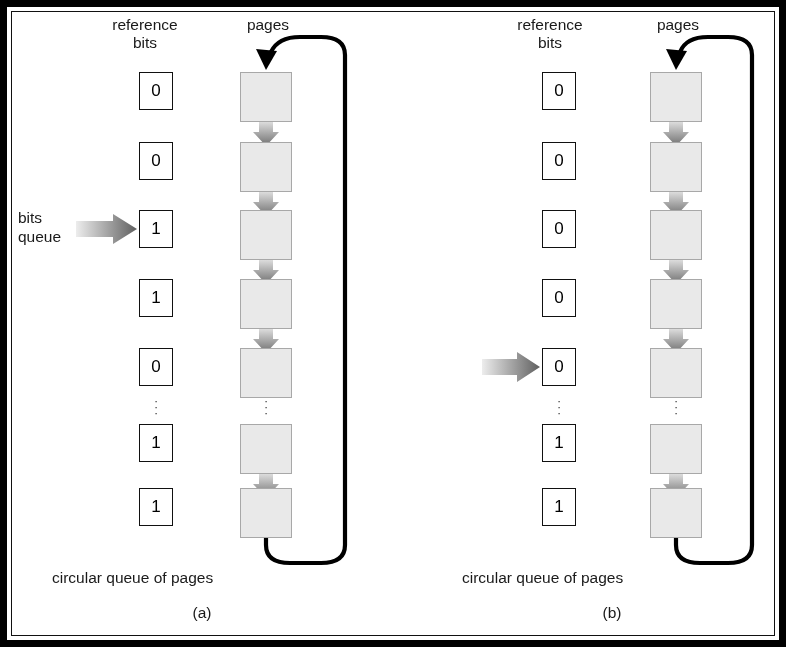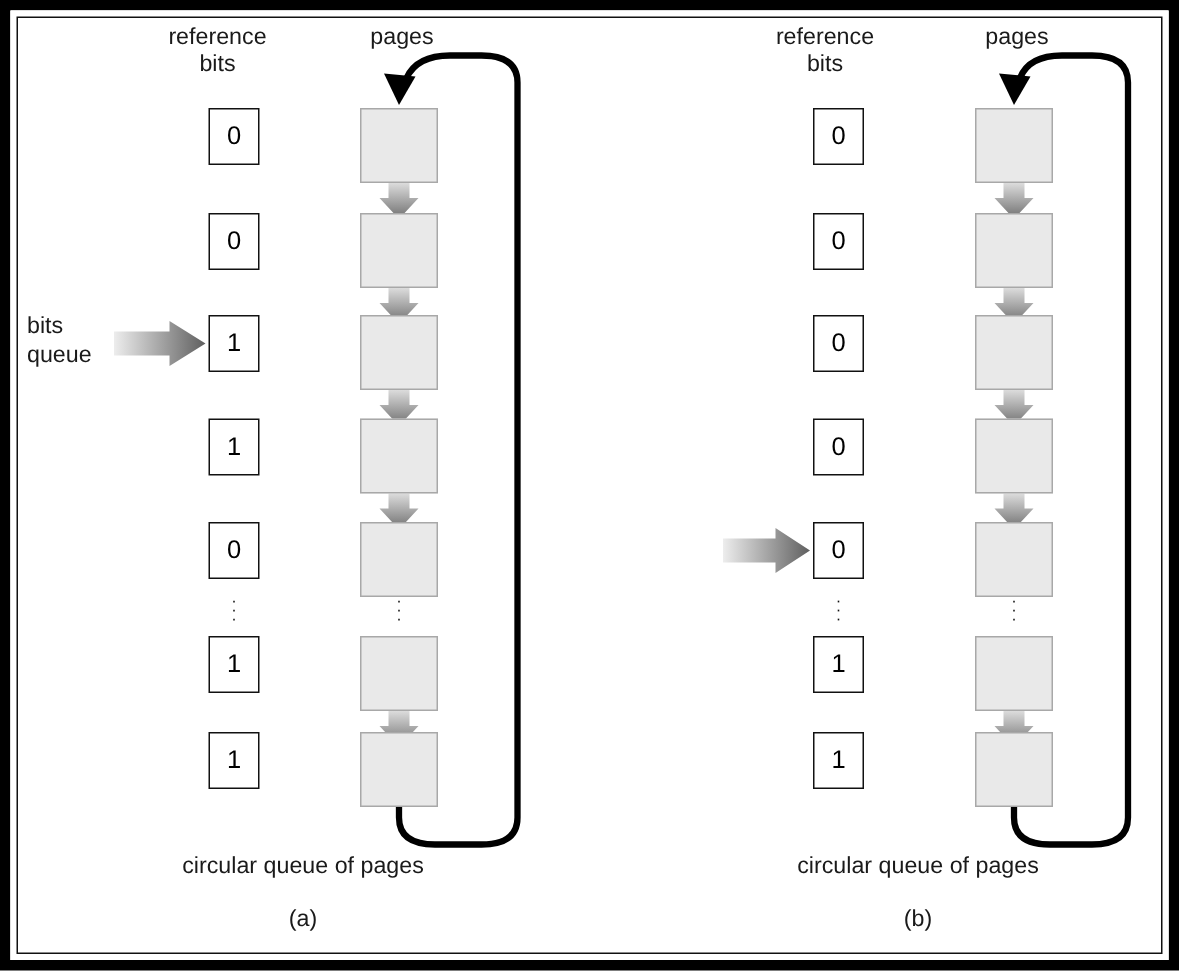--- a/index.html
+++ b/index.html
@@ -72,21 +72,20 @@
     font-size:13px;
     line-height:5px;
     letter-spacing:0;
     color:#111;
   }
   .ellipsis span{display:block;font-size:11px;line-height:6px;}
 
   .caption{
     position:absolute;
     width:300px;
-    text-align:center;
     font-size:15.5px;
     white-space:nowrap;
     color:#1a1a1a;
   }
   .panel-label{
     position:absolute;
     width:120px;
     text-align:center;
     font-size:15.5px;
     color:#1a1a1a;

